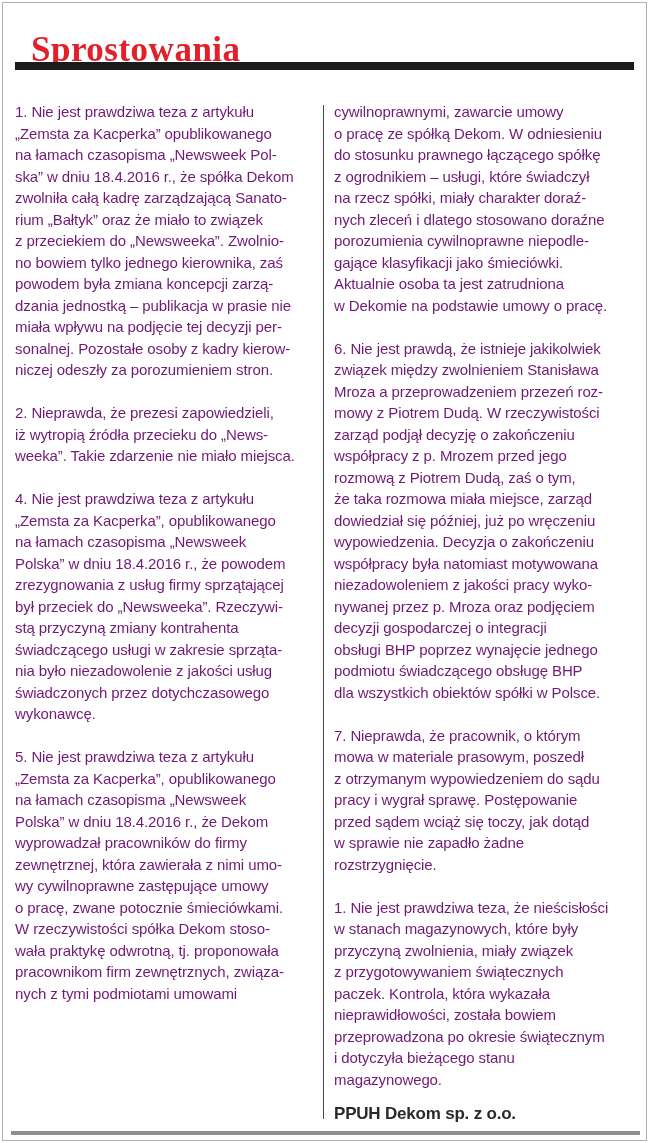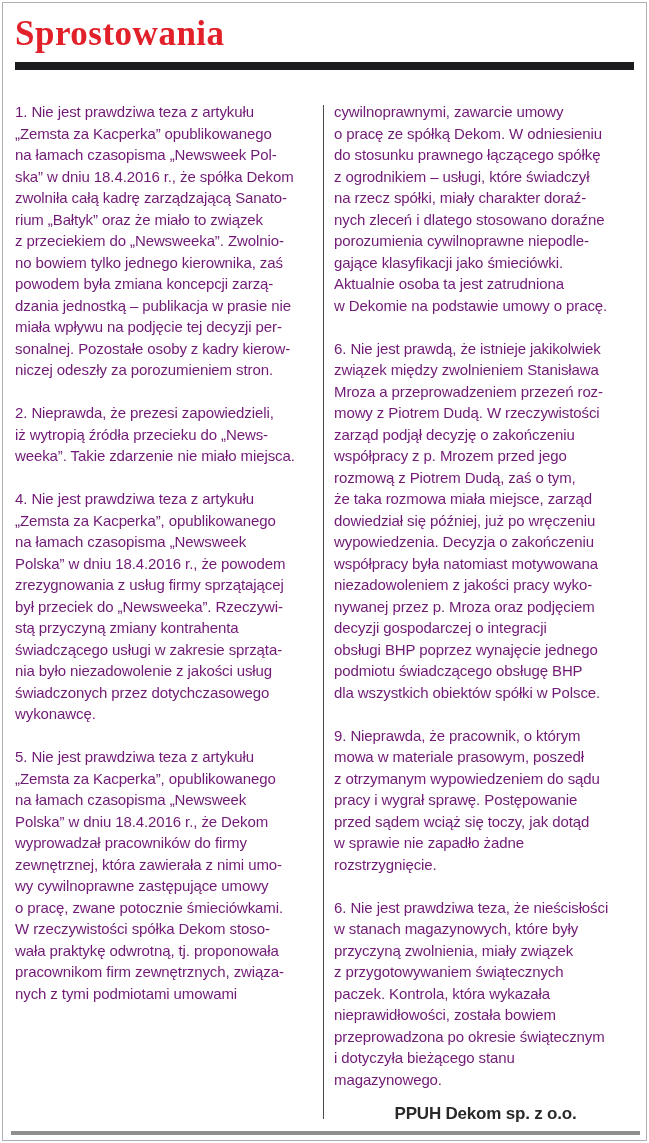--- a/index.html
+++ b/index.html
@@ -17,21 +17,21 @@
   .page-border {
     position: absolute;
     left: 2px; top: 2px; right: 2px; bottom: 2px;
     border: 1px solid #b0b0b2;
     pointer-events: none;
   }
   .page-title {
     position: absolute;
     left: 15px;
     top: 14px;
-    margin: 0;
+    margin: 16px;
     font-family: "Liberation Serif", "DejaVu Serif", serif;
     font-weight: bold;
     font-size: 35px;
     line-height: 40px;
     color: #e2202a;
     letter-spacing: 0.5px;
   }
   .rule-top {
     position: absolute;
     left: 15px;
@@ -70,21 +70,21 @@
     letter-spacing: -0.1px;
     color: #701a75;
     white-space: pre-line;
   }
   .col-left .body-par:last-child,
   .col-right .body-par.last {
     margin-bottom: 2px;
   }
   .signature {
     margin-top: 13px;
-    text-align: center;
+    text-align: left;
     font-weight: bold;
     font-size: 17px;
     line-height: 21px;
     color: #29292b;
     letter-spacing: -0.2px;
   }
   .rule-bottom {
     position: absolute;
     left: 11px;
     right: 9px;
@@ -171,28 +171,28 @@
 że taka rozmowa miała miejsce, zarząd
 dowiedział się później, już po wręczeniu
 wypowiedzenia. Decyzja o zakończeniu
 współpracy była natomiast motywowana
 niezadowoleniem z jakości pracy wyko-
 nywanej przez p. Mroza oraz podjęciem
 decyzji gospodarczej o integracji
 obsługi BHP poprzez wynajęcie jednego
 podmiotu świadczącego obsługę BHP
 dla wszystkich obiektów spółki w Polsce.</p>
-      <p class="body-par">9. Nieprawda, że pracownik, o którym
+      <p class="body-par">7. Nieprawda, że pracownik, o którym
 mowa w materiale prasowym, poszedł
 z otrzymanym wypowiedzeniem do sądu
 pracy i wygrał sprawę. Postępowanie
 przed sądem wciąż się toczy, jak dotąd
 w sprawie nie zapadło żadne
 rozstrzygnięcie.</p>
-      <p class="body-par last">6. Nie jest prawdziwa teza, że nieścisłości
+      <p class="body-par last">1. Nie jest prawdziwa teza, że nieścisłości
 w stanach magazynowych, które były
 przyczyną zwolnienia, miały związek
 z przygotowywaniem świątecznych
 paczek. Kontrola, która wykazała
 nieprawidłowości, została bowiem
 przeprowadzona po okresie świątecznym
 i dotyczyła bieżącego stanu
 magazynowego.</p>
       <div class="signature">PPUH Dekom sp. z o.o.</div>
     </div>

